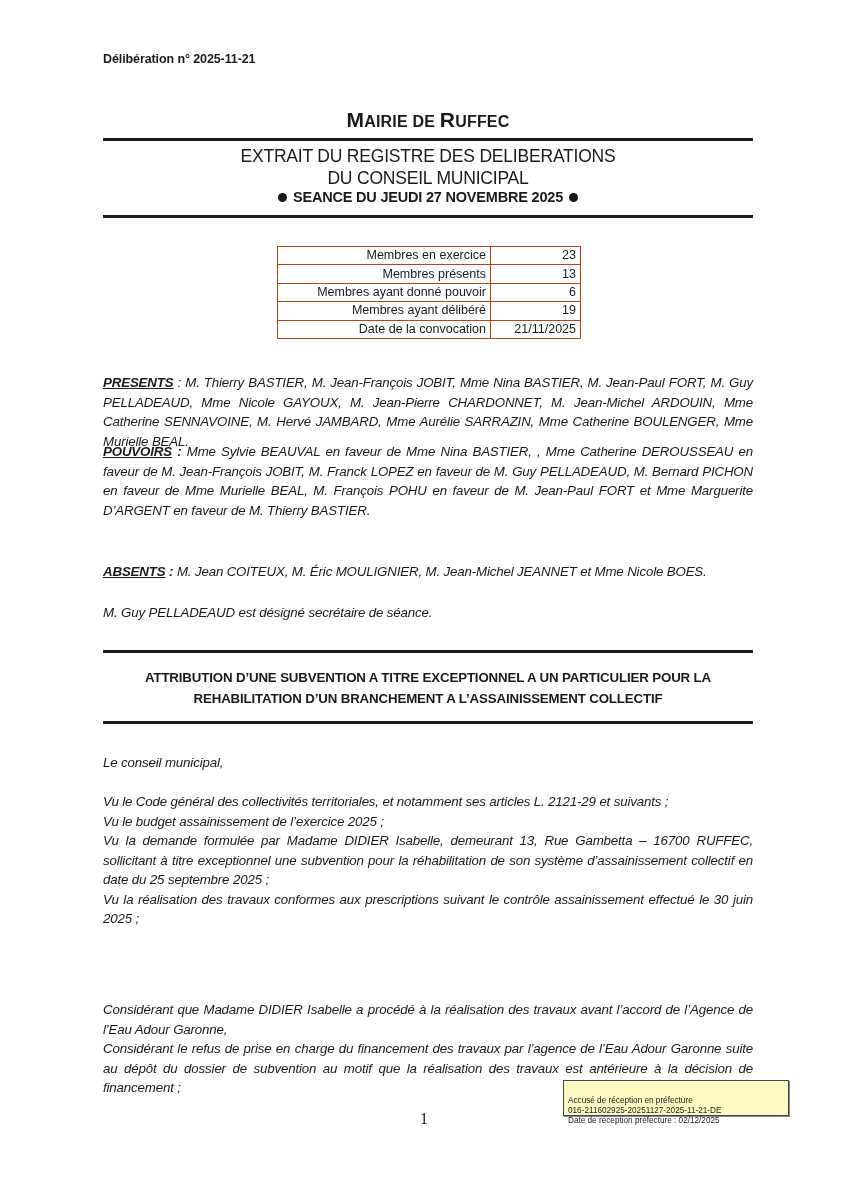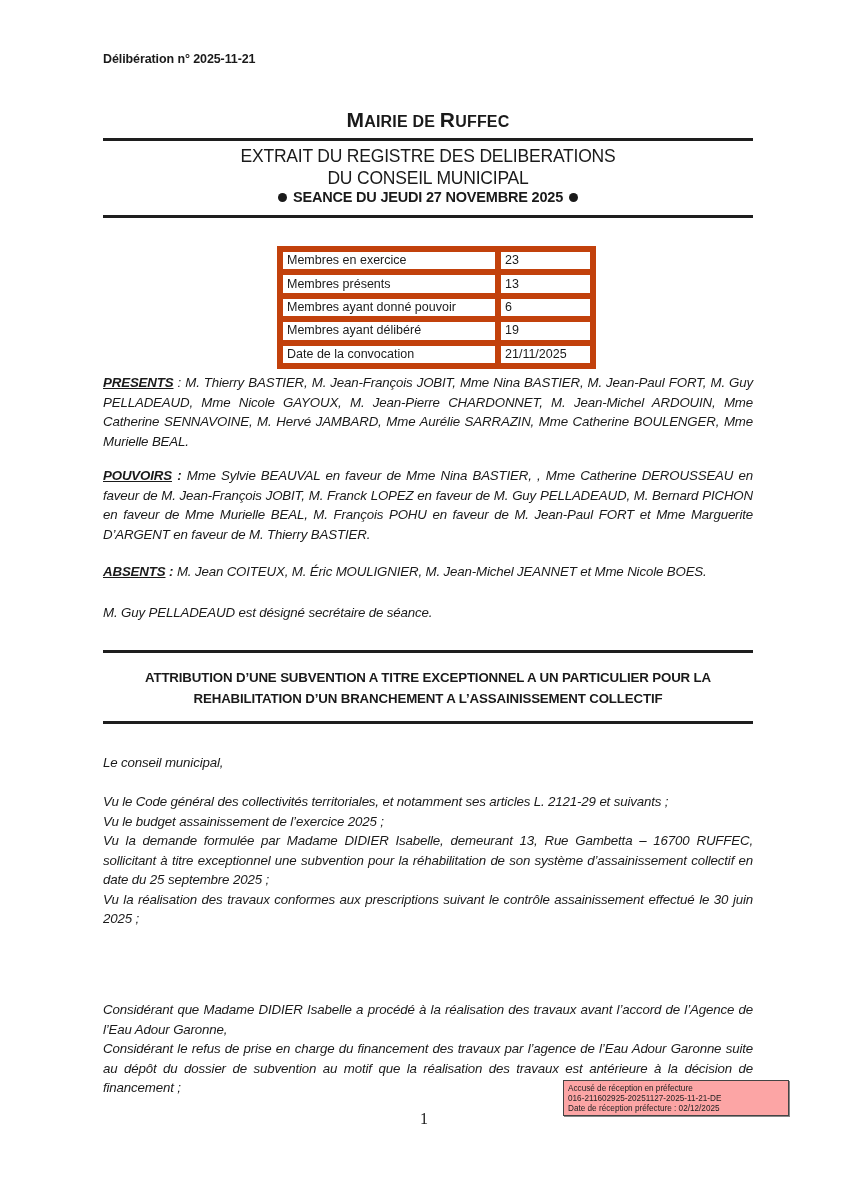--- a/index.html
+++ b/index.html
@@ -7,28 +7,28 @@
     .abs { position: absolute; }
     .delib-no { left: 103px; top: 52px; font-size: 12.5px; font-weight: bold; letter-spacing: -0.1px; }
     .mairie { left: 103px; width: 650px; top: 108px; text-align: center; font-size: 21px; font-weight: bold; letter-spacing: 0.2px; }
     .mairie .sc-big { font-size: 21px; }
     .mairie .sc-small { font-size: 16px; }
     .rule { position: absolute; left: 103px; width: 650px; height: 3px; background: #1e1e1e; }
     .extrait { left: 103px; width: 650px; top: 145px; text-align: center; font-size: 17.5px; line-height: 22px; letter-spacing: -0.2px; }
     .seance { left: 103px; width: 650px; top: 189px; text-align: center; font-size: 14.5px; font-weight: bold; letter-spacing: -0.2px; }
     .seance .dot { display: inline-block; width: 9px; height: 9px; border-radius: 50%; background: #1a1a1a; vertical-align: middle; margin: 0 6px; position: relative; top: -1px; }
     table.stats { position: absolute; left: 277px; top: 246px; border-collapse: collapse; font-size: 12.5px; }
-    table.stats td { border: 6px solid #c2410c; height: 17.4px; padding: 0 4px; text-align: left; line-height: 17px; }
+    table.stats td { border: 1px solid #c2410c; height: 17.4px; padding: 0 4px; text-align: right; line-height: 17px; }
     table.stats td.lbl { width: 204px; }
     table.stats td.val { width: 81px; }
     .para { left: 103px; width: 650px; font-size: 13.3px; line-height: 19.5px; text-align: justify; letter-spacing: -0.15px; font-style: italic; }
     .para .hd { font-weight: bold; text-decoration: underline; }
     .para .hd-colon { font-weight: bold; }
     .subject { left: 103px; width: 650px; top: 667px; text-align: center; font-size: 13.3px; font-weight: bold; line-height: 21px; letter-spacing: -0.15px; }
-    .stamp { left: 563px; top: 1080px; width: 226px; height: 36px; border: 1px solid #444; box-shadow: 1px 1px 0 #888; font-size: 8.2px; line-height: 10px; padding: 3px 0 0 4px; box-sizing: border-box; color: #222; background: #fca5a5; }
+    .stamp { left: 563px; top: 1080px; width: 226px; height: 36px; border: 1px solid #444; box-shadow: 1px 1px 0 #888; font-size: 8.2px; line-height: 10px; padding: 15px 0 0 4px; box-sizing: border-box; color: #222; background: #fef9c3; }
     .pageno { left: 420px; top: 1110px; font-family: "Liberation Serif", serif; font-size: 16px; }
   </style>
 </head>
 <body>
 
 <div class="abs delib-no">Délibération n° 2025-11-21</div>
 
 <div class="abs mairie">
   <span class="sc-big">M</span><span class="sc-small">AIRIE DE </span><span class="sc-big">R</span><span class="sc-small">UFFEC</span>
 </div>
@@ -68,21 +68,21 @@
         <td class="lbl">Date de la convocation</td>
         <td class="val">21/11/2025</td>
       </tr>
 </tbody>
   </table>
 
 <div class="abs para" style="top:373px;">
   <span class="hd">PRESENTS</span><span> : </span><span>M. Thierry BASTIER, M. Jean-François JOBIT, Mme Nina BASTIER, M. Jean-Paul FORT, M. Guy PELLADEAUD, Mme Nicole GAYOUX, M. Jean-Pierre CHARDONNET, M. Jean-Michel ARDOUIN, Mme Catherine SENNAVOINE, M. Hervé JAMBARD, Mme Aurélie SARRAZIN, Mme Catherine BOULENGER, Mme Murielle BEAL.</span>
 </div>
 
-<div class="abs para" style="top:466px;">
+<div class="abs para" style="top:442px;">
   <span class="hd">POUVOIRS</span><span class="hd-colon"> : </span><span>Mme Sylvie BEAUVAL en faveur de Mme Nina BASTIER, , Mme Catherine DEROUSSEAU en faveur de M. Jean-François JOBIT, M. Franck LOPEZ en faveur de M. Guy PELLADEAUD, M. Bernard PICHON en faveur de Mme Murielle BEAL, M. François POHU en faveur de M. Jean-Paul FORT et Mme Marguerite D’ARGENT en faveur de M. Thierry BASTIER.</span>
 </div>
 
 <div class="abs para" style="top:562px;">
   <span class="hd">ABSENTS</span><span class="hd-colon"> : </span><span>M. Jean COITEUX, M. Éric MOULIGNIER, M. Jean-Michel JEANNET et Mme Nicole BOES.</span>
 </div>
 
 <div class="abs para" style="top:603px;">M. Guy PELLADEAUD est désigné secrétaire de séance.</div>
 
 <div class="rule" style="top:650px;"></div>

